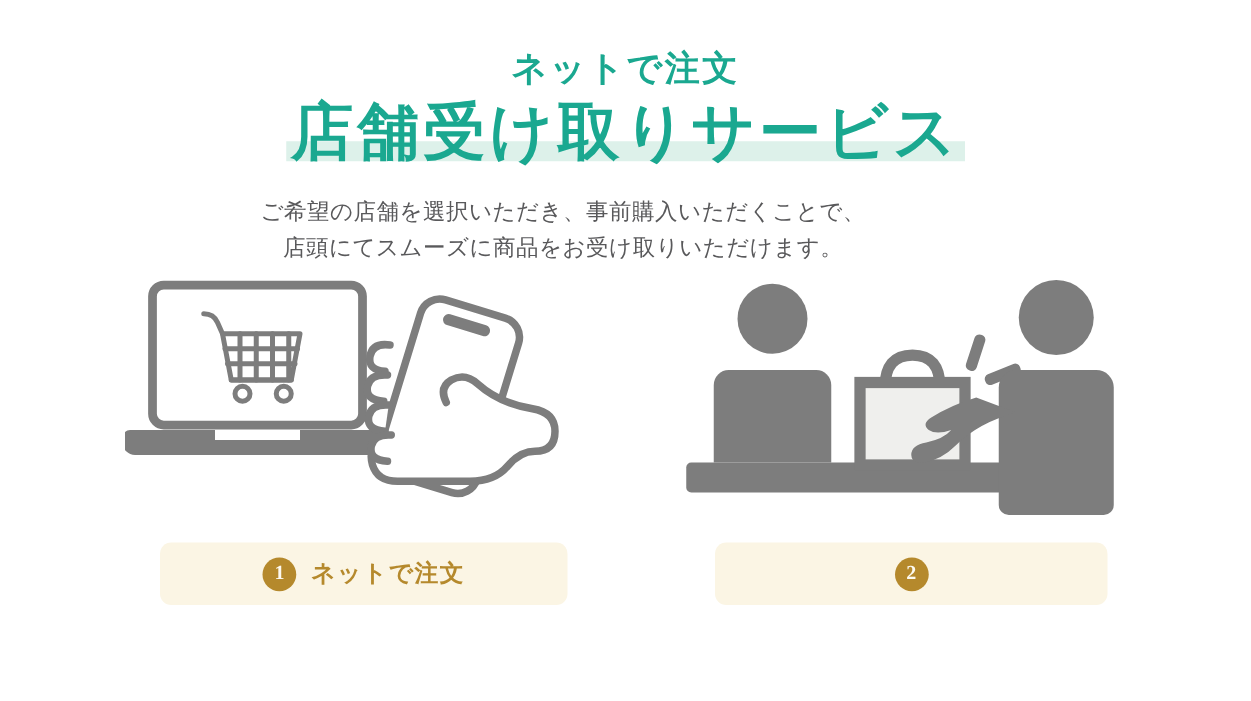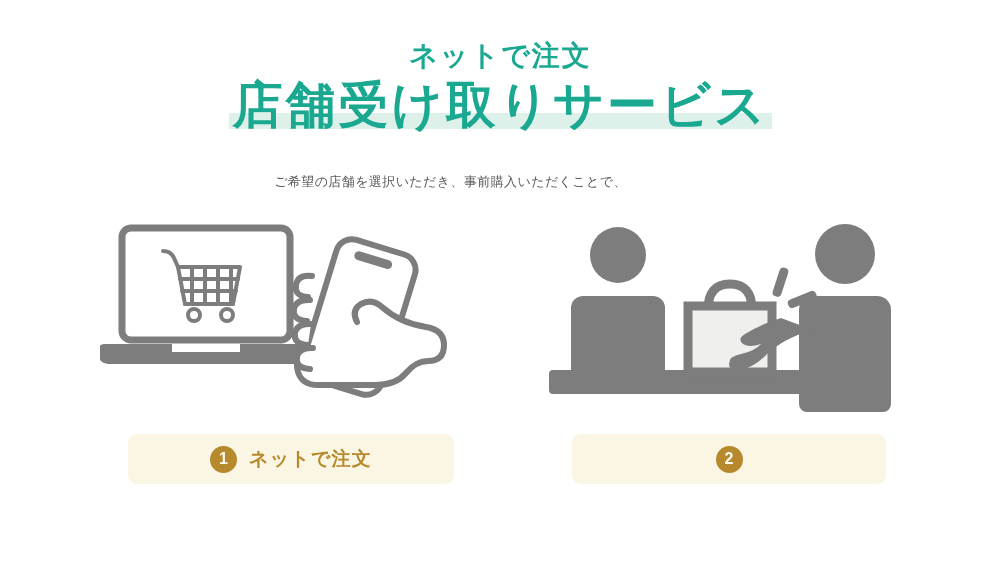--- a/index.html
+++ b/index.html
@@ -12,20 +12,21 @@
     font-family: "Liberation Sans", "DejaVu Sans", sans-serif;
     -webkit-font-smoothing: antialiased;
   }
   .canvas {
     position: relative;
     width: 1001px;
     height: 561px;
     background: #ffffff;
     overflow: hidden;
     margin: 0 auto;
+    font-family: Liberation Serif, serif;
   }
 
   
   .header {
     position: absolute;
     left: 0;
     top: 40px;
     width: 1001px;
     text-align: center;
   }
@@ -63,24 +64,23 @@
     padding: 0 6px;
   }
 
   .lead {
     position: absolute;
     left: 0;
     top: 155px;
     width: 901px;
     text-align: center;
     color: #59595b;
-    font-size: 13px;
+    font-size: 18px;
     line-height: 1.62;
     letter-spacing: 0.4px;
-    margin-top: 16px;
   }
   .lead div { margin: 0; }
 
   
   .art-row {
     position: absolute;
     left: 0;
     top: 222px;
     width: 1001px;
     height: 200px;
@@ -145,20 +145,21 @@
   <div class="header">
     <div class="eyebrow">ネットで注文</div>
     <div class="title-wrap">
       <span class="title-band"></span>
       <div class="title">店舗受け取りサービス</div>
     </div>
   </div>
 
   <div class="lead">
     <div>ご希望の店舗を選択いただき、事前購入いただくことで、</div>
+    <div>店頭にてスムーズに商品をお受け取りいただけます。</div>
   </div>
 
   <div class="art-row">
 
     <div class="art art-left">
       <svg width="380" height="200" viewBox="0 0 380 200" xmlns="http://www.w3.org/2000/svg">
 
         <g>
           <rect x="22" y="6" width="168" height="112" rx="9" ry="9" fill="none" stroke="#7d7d7d" stroke-width="7"></rect>
           <path d="M4 122 h204 a6 6 0 0 1 6 6 v4 a10 10 0 0 1 -10 10 H8 a10 10 0 0 1 -10 -10 v-4 a6 6 0 0 1 6 -6 z" fill="#7d7d7d"></path>

